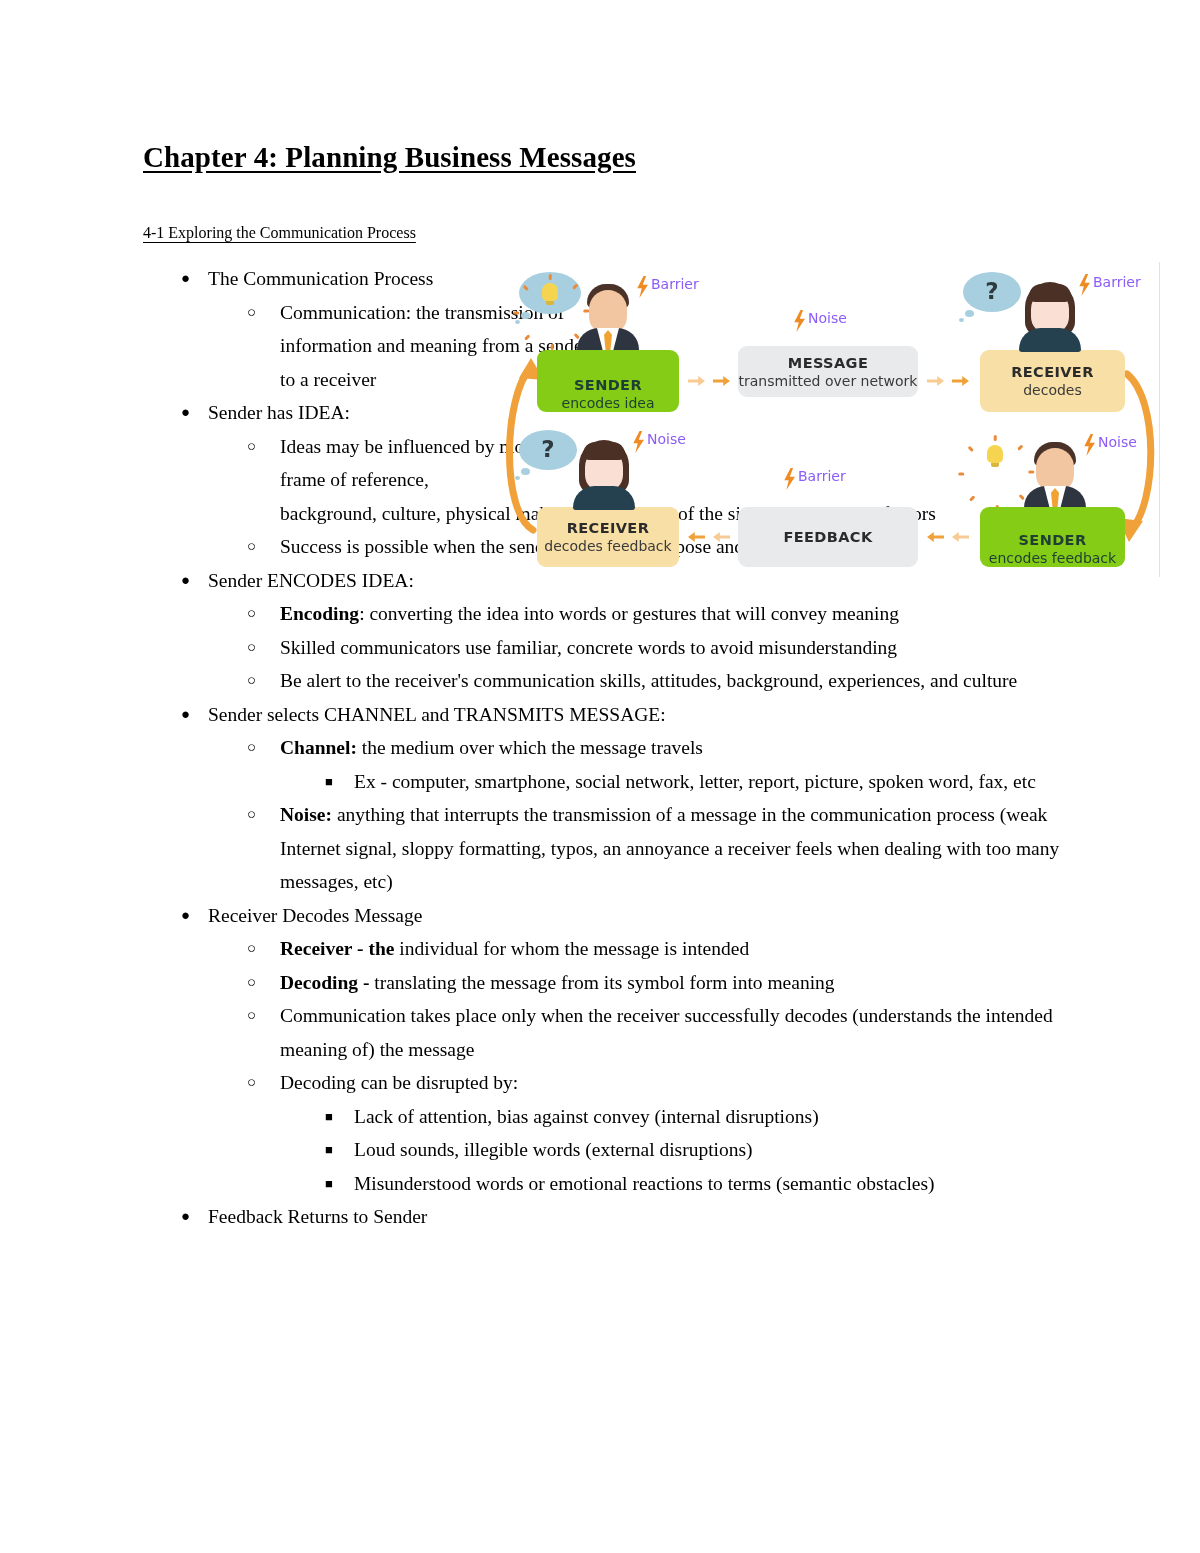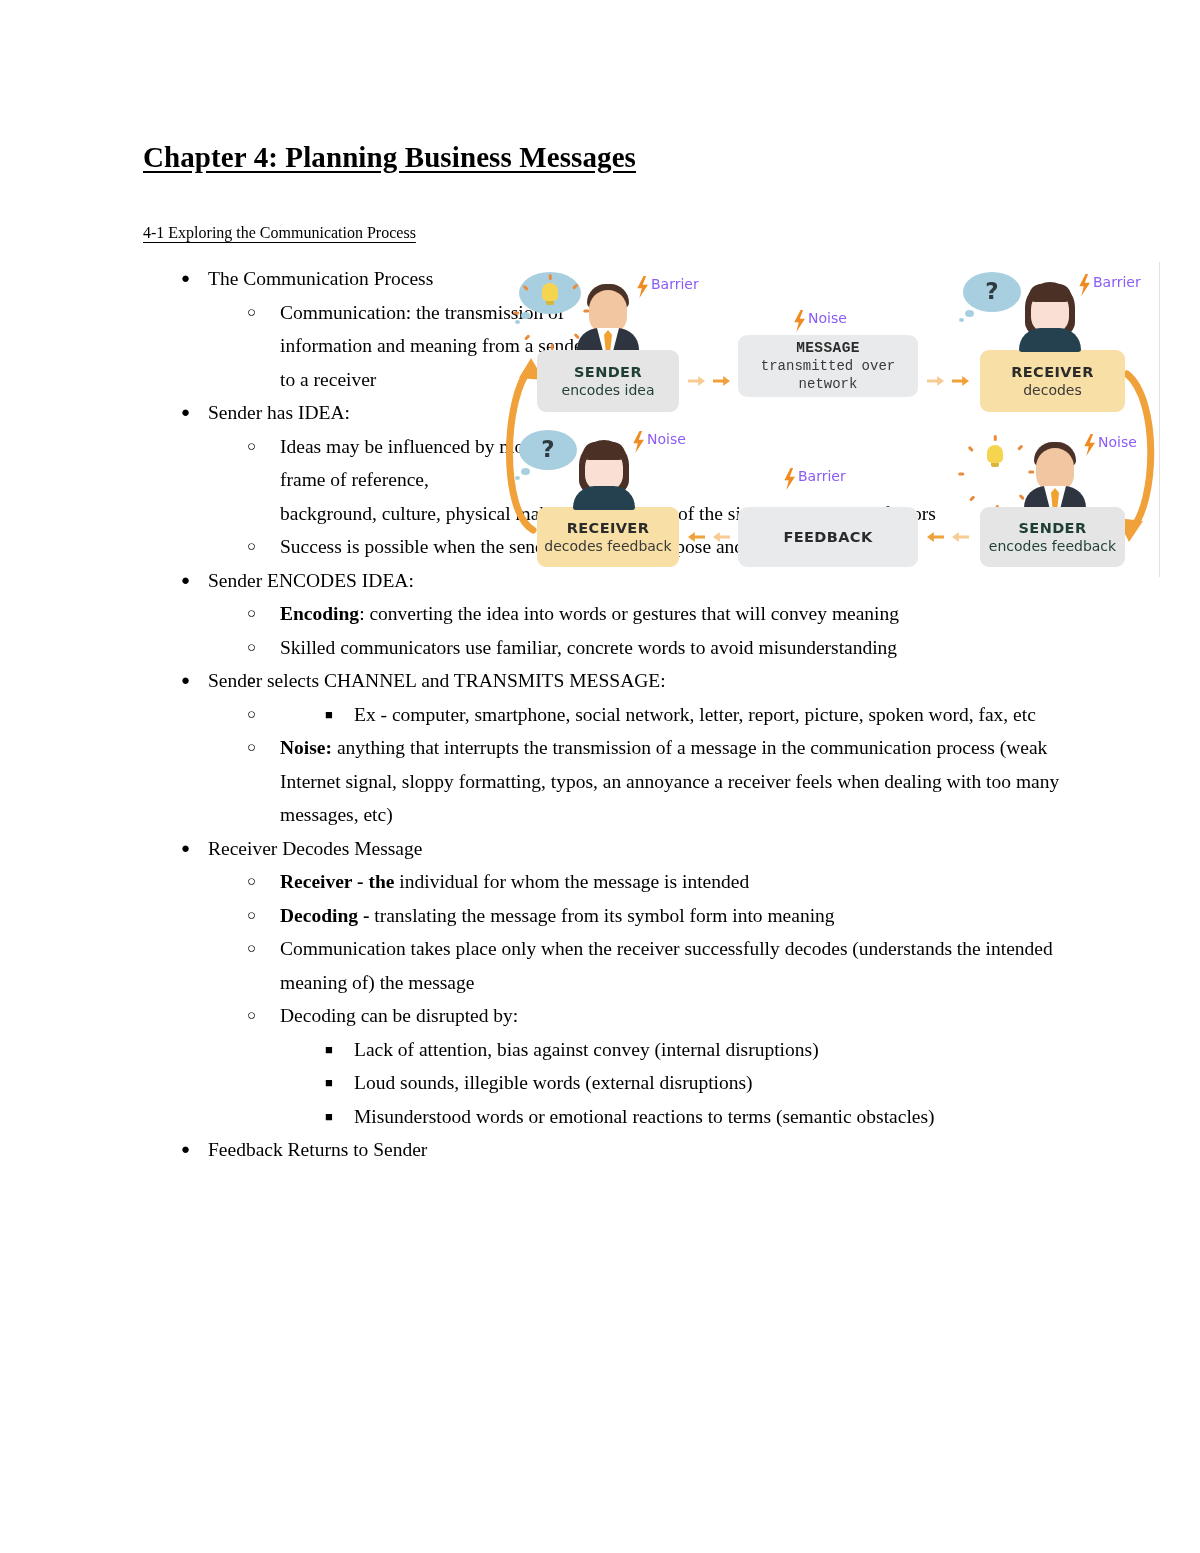--- a/index.html
+++ b/index.html
@@ -108,28 +108,28 @@
     font-size: 14.5px;
     letter-spacing: 0.4px;
     color: #2b2b2b;
     line-height: 18px;
   }
   .node .t2 {
     font-size: 14px;
     color: #3a3a3a;
     line-height: 18px;
   }
-  .node.green { background: #e5e5e5; }
+  .node.green { background: #84cc16; justify-content: flex-end; }
   .node.green .t1, .node.green .t2 { color: #1f3f33; }
   .node.gray  { background: #e8eaec; }
   .node.amber { background: #f7dfa5; }
 
   
   #node-sender        { left: 32px;  top: 88px;  width: 142px; height: 62px; }
-  #node-message       { left: 233px; top: 73px;  width: 180px; height: 62px; font-family: Liberation Mono, monospace; }
+  #node-message       { left: 233px; top: 84px;  width: 180px; height: 51px; }
   #node-receiver      { left: 475px; top: 88px;  width: 145px; height: 62px; }
   #node-receiver-fb   { left: 32px;  top: 245px; width: 142px; height: 60px; }
   #node-feedback      { left: 233px; top: 245px; width: 180px; height: 60px; }
   #node-sender-fb     { left: 475px; top: 245px; width: 145px; height: 60px; }
 
   
   .person { position: absolute; width: 66px; height: 74px; }
   .head {
     position: absolute; left: 14px; top: 14px;
     width: 38px; height: 44px; border-radius: 19px 19px 17px 17px;
@@ -290,29 +290,31 @@
       <span class="li-text"><b class="term">Encoding</b><span>: converting the idea into words or gestures that will convey meaning</span></span>
     </div>
 
     <div class="li lvl2">
       <span class="bullet">○</span>
       <span class="li-text">Skilled communicators use familiar, concrete words to avoid misunderstanding</span>
     </div>
 
     <div class="li lvl2">
       <span class="bullet">○</span>
+      <span class="li-text">Be alert to the receiver's communication skills, attitudes, background, experiences, and culture</span>
     </div>
 
     <div class="li lvl1">
       <span class="bullet">●</span>
       <span class="li-text">Sender selects CHANNEL and TRANSMITS MESSAGE:</span>
     </div>
 
     <div class="li lvl2">
       <span class="bullet">○</span>
+      <span class="li-text"><b class="term">Channel:</b><span> the medium over which the message travels</span></span>
     </div>
 
     <div class="li lvl3">
       <span class="bullet">■</span>
       <span class="li-text">Ex - computer, smartphone, social network, letter, report, picture, spoken word, fax, etc</span>
     </div>
 
     <div class="li lvl2">
       <span class="bullet">○</span>
       <span class="li-text"><b class="term">Noise:</b><span> anything that interrupts the transmission of a message in the communication process (weak Internet signal, sloppy formatting, typos, an annoyance a receiver feels when dealing with too many messages, etc)</span></span>

